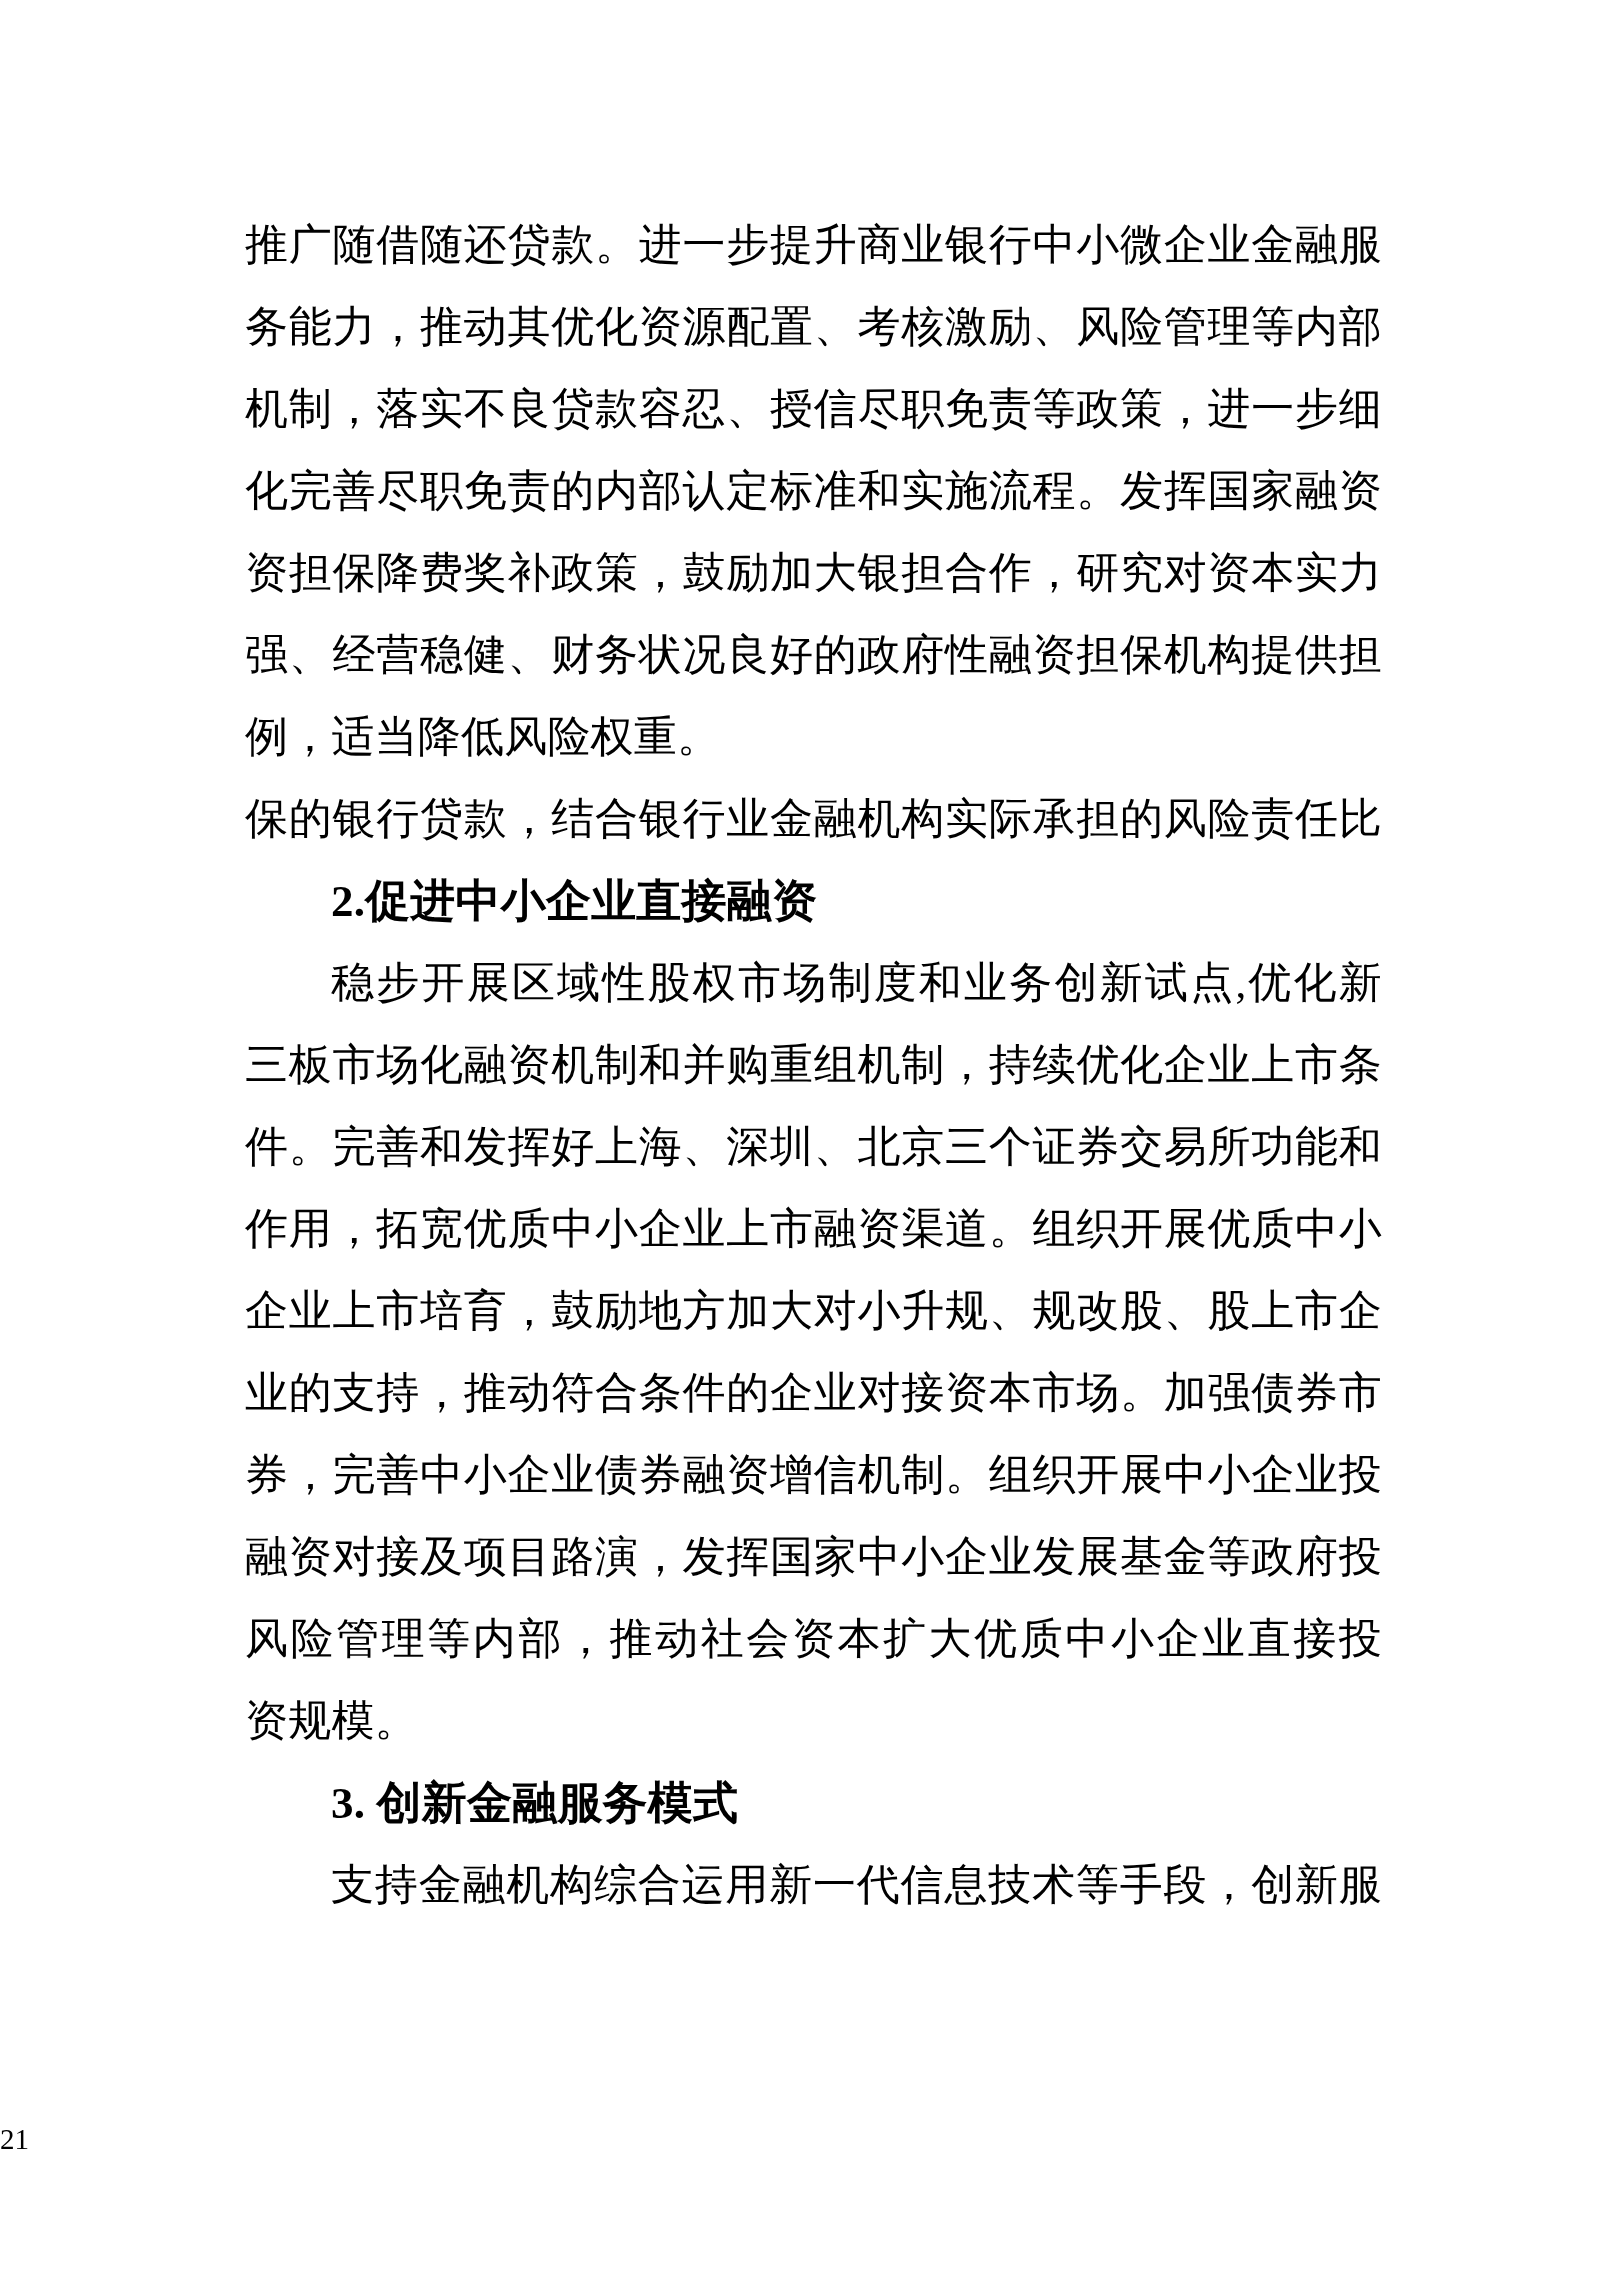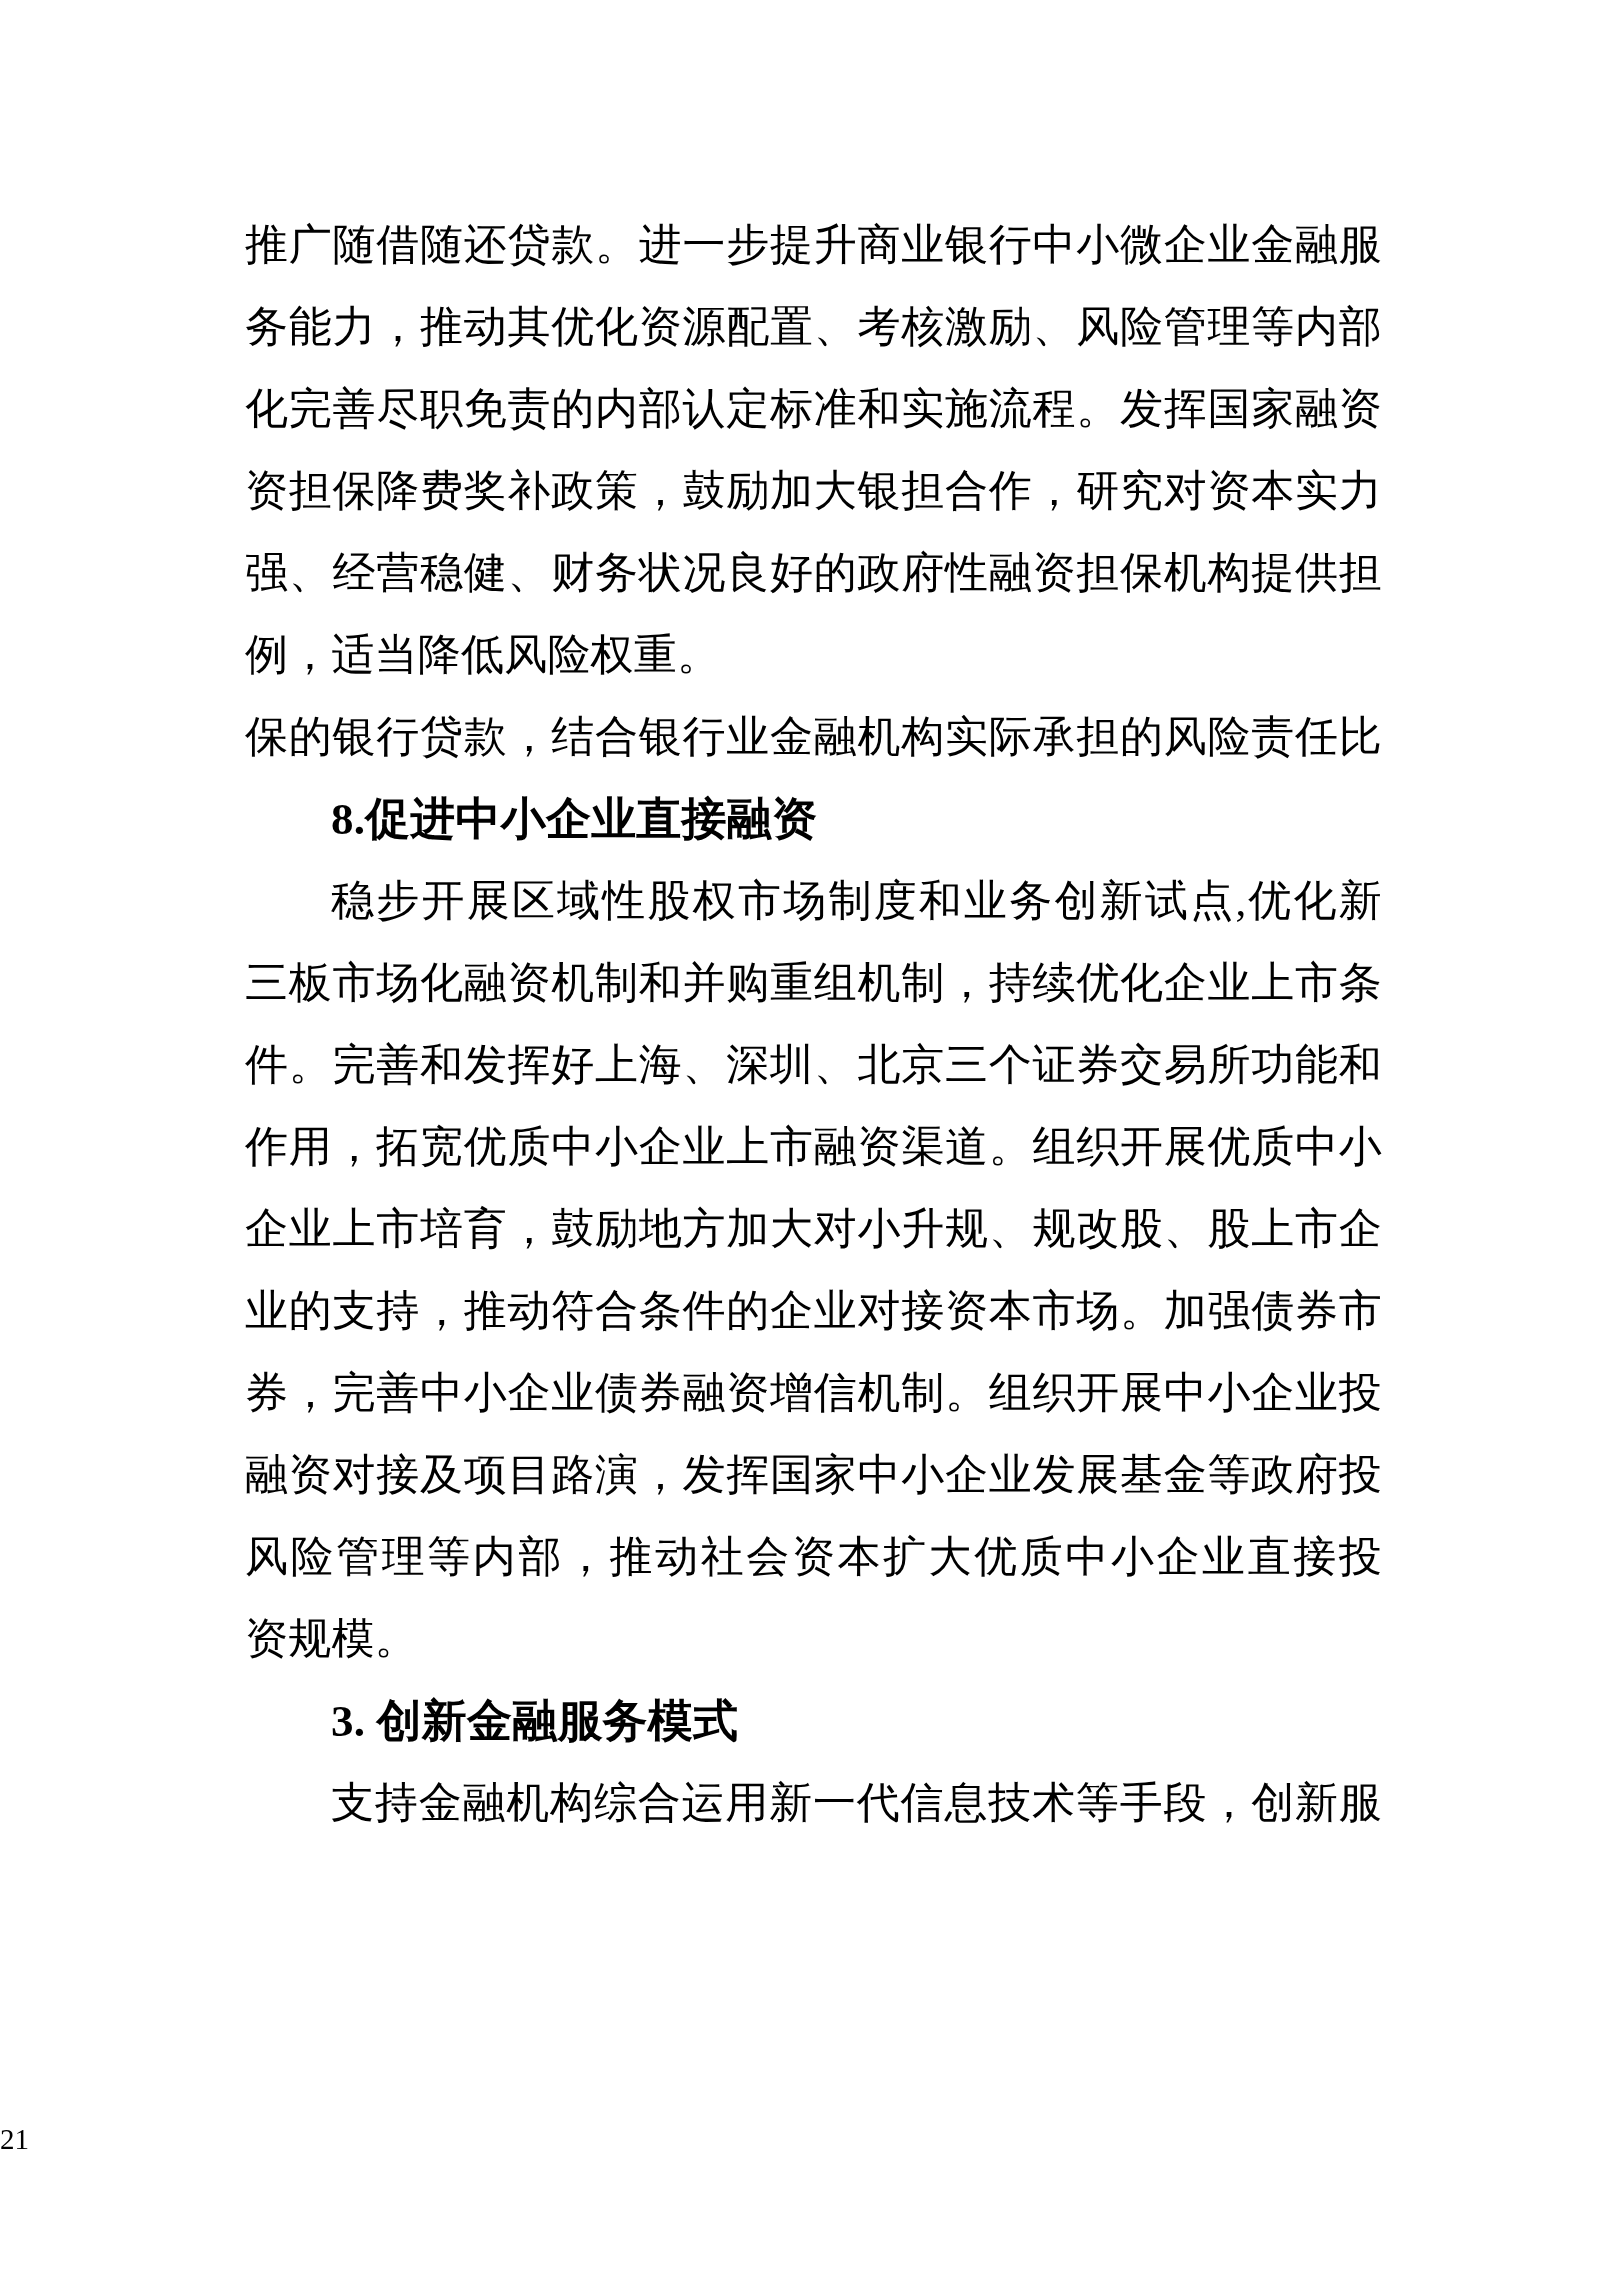--- a/index.html
+++ b/index.html
@@ -59,26 +59,27 @@
     color: #000000;
   }
 </style>
 </head>
 <body>
 
 <div class="page">
   <div class="text-block" id="text-block">
       <div class="line justify">推广随借随还贷款。进一步提升商业银行中小微企业金融服</div>
       <div class="line justify">务能力，推动其优化资源配置、考核激励、风险管理等内部</div>
+      <div class="line justify">机制，落实不良贷款容忍、授信尽职免责等政策，进一步细</div>
       <div class="line justify">化完善尽职免责的内部认定标准和实施流程。发挥国家融资</div>
       <div class="line justify">资担保降费奖补政策，鼓励加大银担合作，研究对资本实力</div>
       <div class="line justify">强、经营稳健、财务状况良好的政府性融资担保机构提供担</div>
       <div class="line left">例，适当降低风险权重。</div>
       <div class="line justify">保的银行贷款，结合银行业金融机构实际承担的风险责任比</div>
-      <div class="line heading indent">8.促进中小企业直接融资</div>
+      <div class="line heading indent">2.促进中小企业直接融资</div>
       <div class="line justify indent">稳步开展区域性股权市场制度和业务创新试点,优化新</div>
       <div class="line justify">三板市场化融资机制和并购重组机制，持续优化企业上市条</div>
       <div class="line justify">件。完善和发挥好上海、深圳、北京三个证券交易所功能和</div>
       <div class="line justify">作用，拓宽优质中小企业上市融资渠道。组织开展优质中小</div>
       <div class="line justify">企业上市培育，鼓励地方加大对小升规、规改股、股上市企</div>
       <div class="line justify">业的支持，推动符合条件的企业对接资本市场。加强债券市</div>
       <div class="line justify">券，完善中小企业债券融资增信机制。组织开展中小企业投</div>
       <div class="line justify">融资对接及项目路演，发挥国家中小企业发展基金等政府投</div>
       <div class="line justify">风险管理等内部，推动社会资本扩大优质中小企业直接投</div>
       <div class="line left">资规模。</div>

